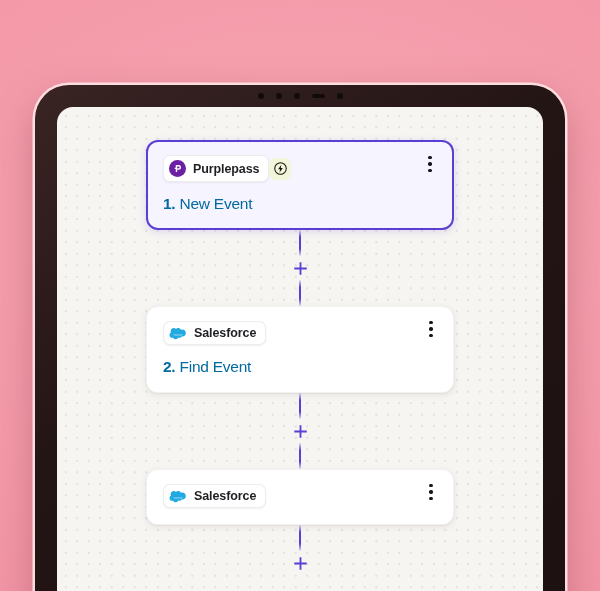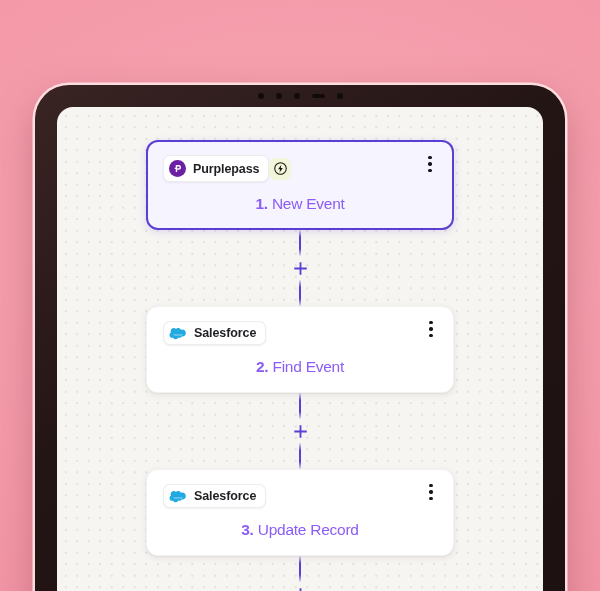--- a/index.html
+++ b/index.html
@@ -187,24 +187,23 @@
     display: block;
     width: 3.4px;
     height: 3.4px;
     border-radius: 50%;
     background: #15161a;
   }
 
   .step-title {
     margin-top: 13px;
     font-size: 15.5px;
-    color: #8b5cf6;
+    color: #0369a1;
     letter-spacing: -0.25px;
     white-space: nowrap;
-    text-align: center;
   }
   .step-title .step-num {
     font-weight: bold;
   }
 
   
   .connector {
     width: 308px;
     display: flex;
     flex-direction: column;
@@ -329,24 +328,20 @@
                 </svg>
               </span>
               <span class="app-chip-label">Salesforce</span>
             </div>
           </div>
           <div class="kebab-btn">
             <i></i>
             <i></i>
             <i></i>
           </div>
-          <div class="step-title">
-            <span class="step-num">3.</span>
-            <span>Update Record</span>
-          </div>
         </div>
 
         <div class="connector">
           <span class="conn-line seg-a"></span>
           <span class="plus-btn">
             <svg width="17" height="17" viewBox="0 0 24 24" aria-hidden="true">
               <path d="M12 3.2v17.6M3.2 12h17.6" stroke="#5b3fd4" stroke-width="2.6" stroke-linecap="butt"></path>
             </svg>
           </span>
 

